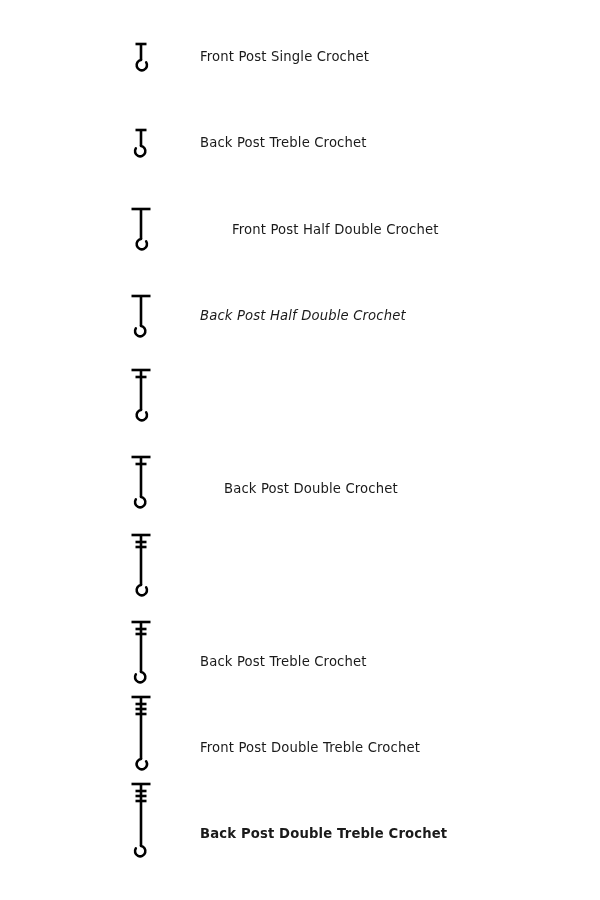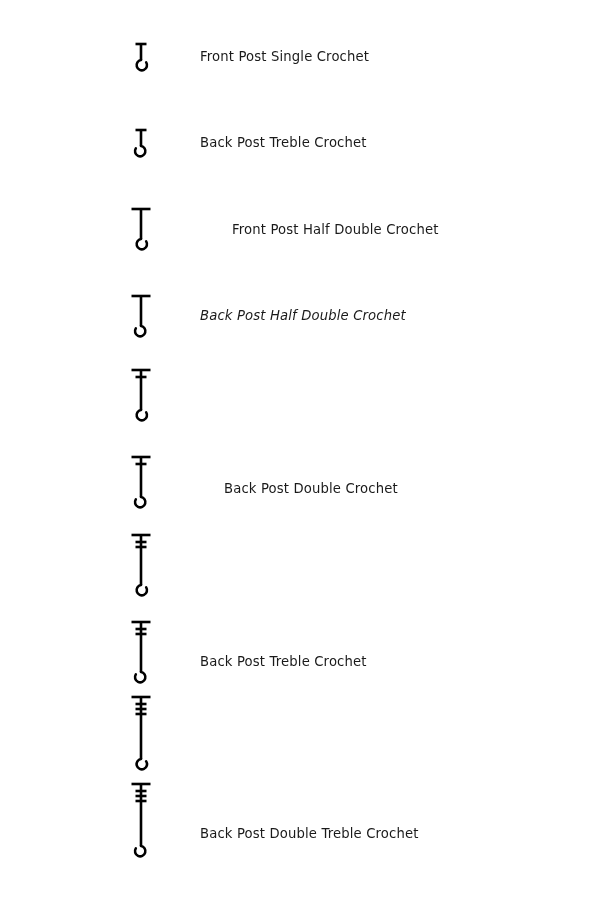--- a/index.html
+++ b/index.html
@@ -133,26 +133,27 @@
         <g stroke="#000000" stroke-width="2.6" stroke-linecap="butt" fill="none">
           <line x1="16" y1="5" x2="16" y2="67"></line>
           <line x1="6.5" y1="5" x2="25.5" y2="5"></line>
           <line x1="10.5" y1="12" x2="21.5" y2="12"></line>
           <line x1="10.5" y1="17" x2="21.5" y2="17"></line>
           <line x1="10.5" y1="22" x2="21.5" y2="22"></line>
           <path d="M 16 67 A 5.2 5.2 0 1 0 21.2 69.34" stroke-linecap="round"></path>
         </g>
       </svg>
     </div>
+    <div class="label" style="top: 741px;">Front Post Double Treble Crochet</div>
     <div class="symbol-cell" style="top: 778.8px; height: 82.4px;">
       <svg width="32" height="82.4" viewBox="0 0 32 82.4">
         <g stroke="#000000" stroke-width="2.6" stroke-linecap="butt" fill="none">
           <line x1="16" y1="5" x2="16" y2="67"></line>
           <line x1="6.5" y1="5" x2="25.5" y2="5"></line>
           <line x1="10.5" y1="12" x2="21.5" y2="12"></line>
           <line x1="10.5" y1="17" x2="21.5" y2="17"></line>
           <line x1="10.5" y1="22" x2="21.5" y2="22"></line>
           <path d="M 16 67 A 5.2 5.2 0 1 1 10.8 69.34" stroke-linecap="round"></path>
         </g>
       </svg>
     </div>
-    <div class="label" style="top: 827px;">Back Post Double Treble Crochet</div>
+    <div class="label" style="top: 827px; font-weight: bold;">Back Post Double Treble Crochet</div>
   </div>
 
 </body></html>

